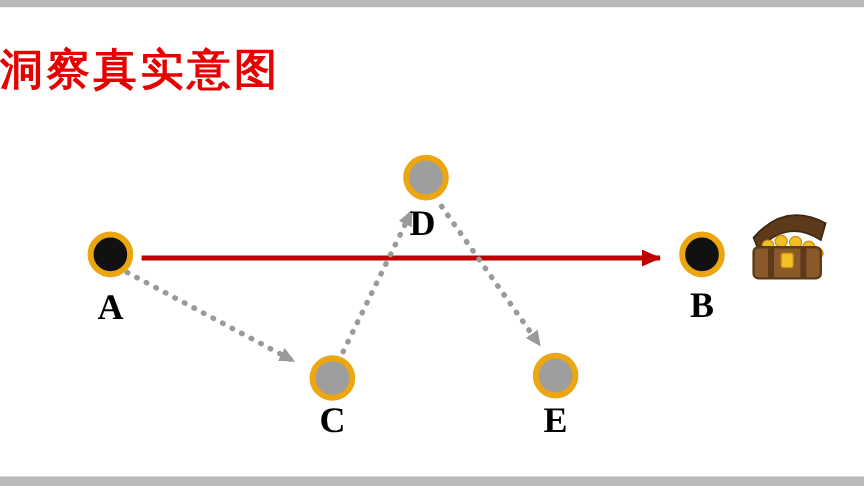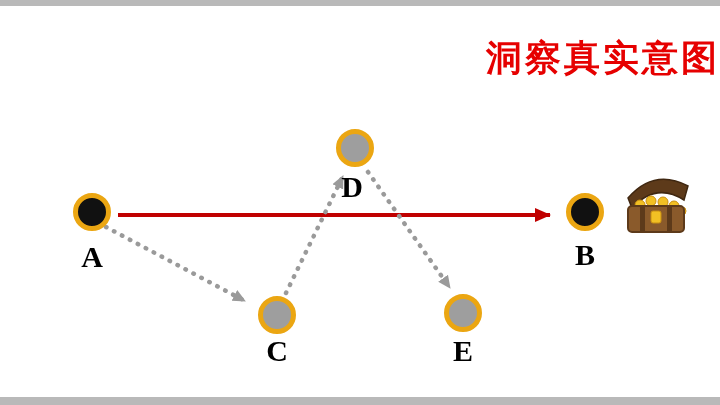--- a/index.html
+++ b/index.html
@@ -21,21 +21,21 @@
   }
   .bar.top { top: 0; height: 6px; }
   .bar.bottom { bottom: 0; height: 8px; }
 
   .title {
     position: absolute;
     top: 34px;
     left: 0;
     width: 720px;
     margin: 0;
-    text-align: right;
+    text-align: left;
     font-size: 36px;
     font-weight: 900;
     letter-spacing: 3px;
     color: var(--title-red, #e60000);
     font-family: "Liberation Sans", sans-serif;
   }
 
   .edges { position: absolute; left: 0; top: 0; }
 
   .edge-solid {

